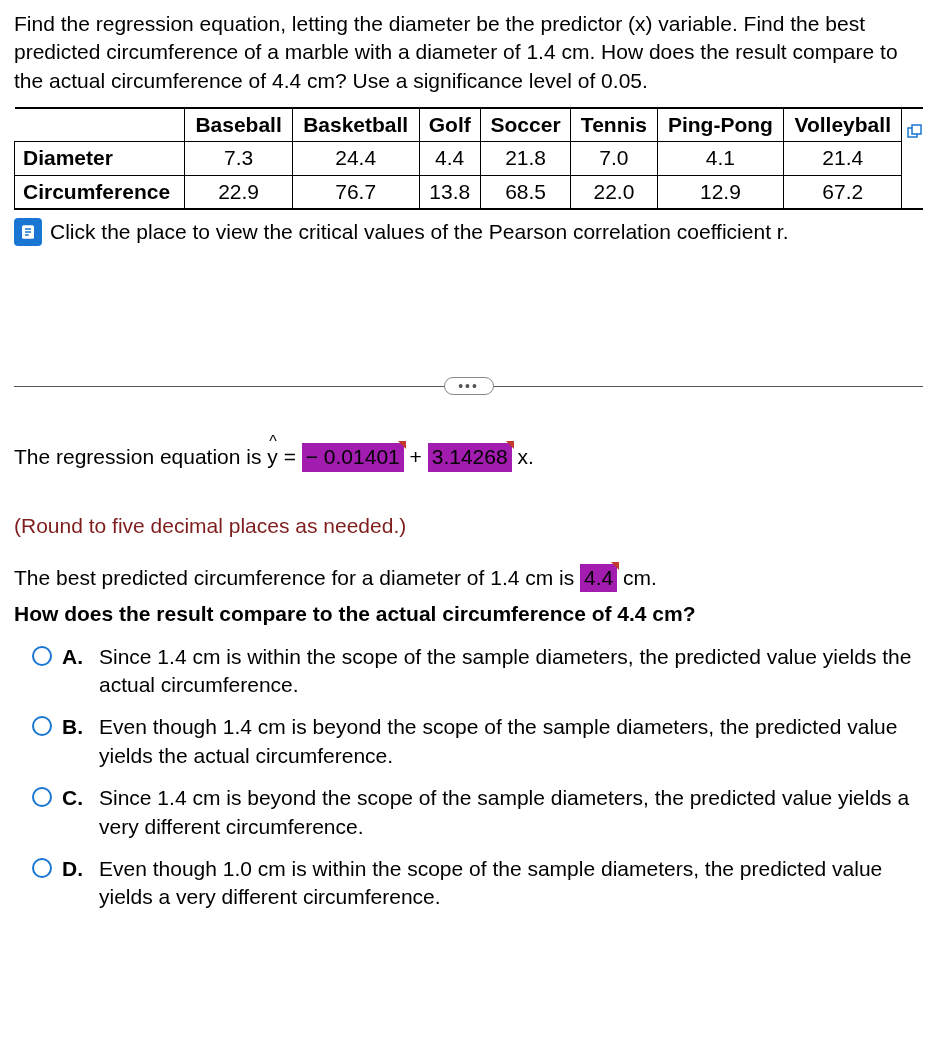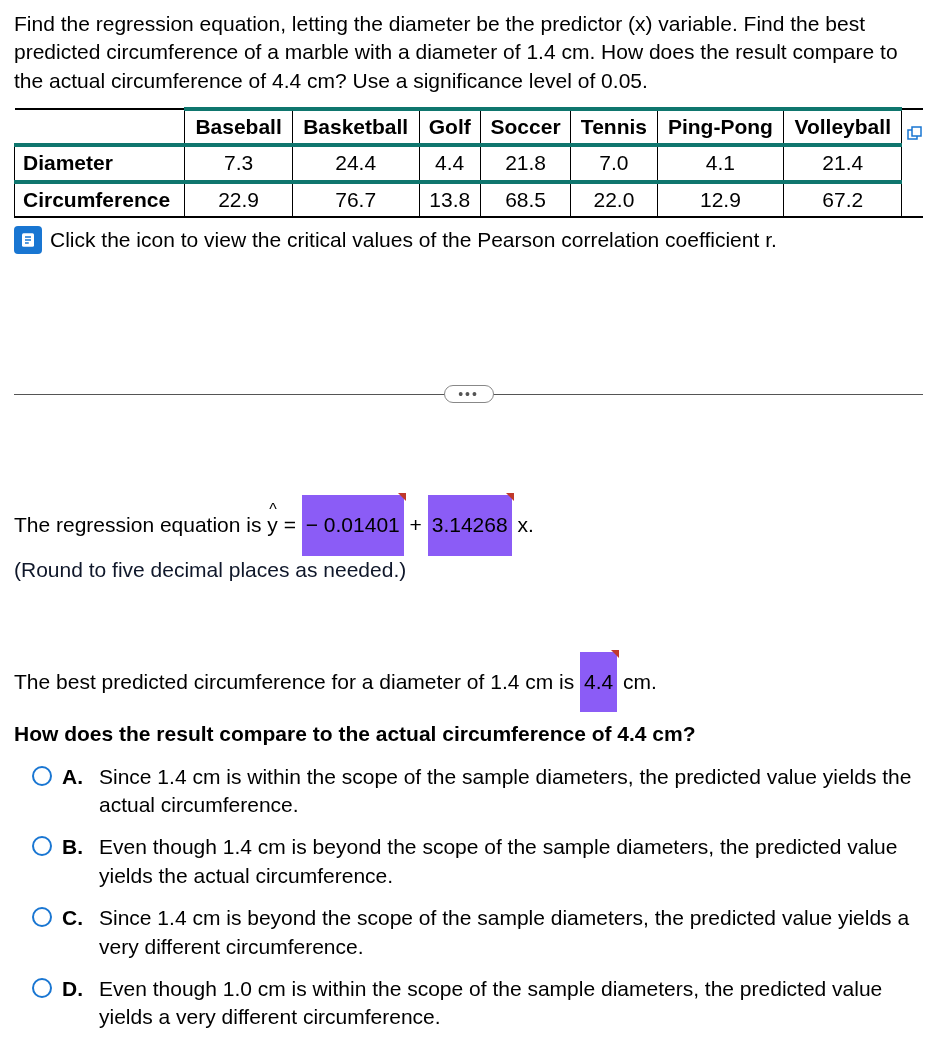--- a/index.html
+++ b/index.html
@@ -26,44 +26,43 @@
     white-space: nowrap;
   }
   table.data th.rowhead {
     text-align: left;
     font-weight: bold;
   }
   table.data tr:first-child th:first-child { border-top: none; border-left: none; border-right:none; }
   table.data th { font-weight: bold; }
   table.data tr:first-child { border-top: 2px solid #000; }
   table.data { border-top: 2px solid #000; border-bottom: 2px solid #000; }
-  table.data td, table.data th { border-top: 4px solid #0f766e; border-bottom: 1px solid #000; }
+  table.data td, table.data th { border-top: 1px solid #0f766e; border-bottom: 1px solid #000; }
   .popout-icon {
     display:inline-block; width:16px; height:16px; vertical-align:middle;
   }
   .link-row { display:flex; align-items:center; gap:8px; margin-top:6px; margin-bottom: 140px;}
   .doc-icon {
     display:inline-flex; width:28px; height:28px; background:#1976d2; border-radius:4px;
     align-items:center; justify-content:center; flex-shrink:0;
   }
   .doc-icon svg { width:18px; height:18px; }
   hr.sep { border:none; border-top:1px solid #555; margin: 0 0 0 0; position:relative;}
   .ellipsis-pill {
     display:flex; width:50px; height:18px; border:1px solid #888; border-radius:10px;
     align-items:center; justify-content:center; background:#fff; color:#555;
     position:relative; margin: -10px auto 0 auto; font-size:14px; letter-spacing:2px;
   }
   .section { margin-top: 48px; }
-  .blue-note { color: #0f172a; }
+  .blue-note { color: #7f1d1d; margin-top: 40px; }
   .answer-box {
-    background: #8b5cf6;
-    padding: 16px 4px;
+    background: #a21caf;
+    padding: 0 4px;
     position: relative;
     display: inline-block;
-    margin-top: 44px;
   }
   .answer-box::after {
     content:""; position:absolute; top:-2px; right:-2px;
     border-top:8px solid #c0392b; border-left:8px solid transparent;
   }
   .yhat { position:relative; display:inline-block; }
   .yhat .hat { position:absolute; top:-12px; left:2px; font-size:16px;}
   .options { margin-top: 14px; }
   .opt { display:flex; align-items:flex-start; gap:10px; margin: 14px 0; padding-left:18px;}
   .opt .radio {
@@ -127,21 +126,21 @@
 
 <div class="link-row">
   <span class="doc-icon">
     <svg viewBox="0 0 24 24">
         <rect x="4" y="3" width="16" height="18" rx="2" fill="#fff"></rect>
         <line x1="8" y1="8" x2="16" y2="8" stroke="#1976d2" stroke-width="2"></line>
         <line x1="8" y1="12" x2="16" y2="12" stroke="#1976d2" stroke-width="2"></line>
         <line x1="8" y1="16" x2="13" y2="16" stroke="#1976d2" stroke-width="2"></line>
       </svg>
   </span>
-  <span>Click the icon to view the critical values of the Pearson correlation coefficient r.</span>
+  <span>Click the place to view the critical values of the Pearson correlation coefficient r.</span>
 </div>
 
 <hr class="sep">
 <div class="ellipsis-pill">•••</div>
 
 <div class="section">
   <div>
     <span>The regression equation is </span><span class="yhat"><span class="hat">^</span><span>y</span></span><span> = </span><span class="answer-box">− 0.01401</span><span> + </span><span class="answer-box">3.14268</span><span> x.</span>
   </div>
   <div class="blue-note">(Round to five decimal places as needed.)</div>

